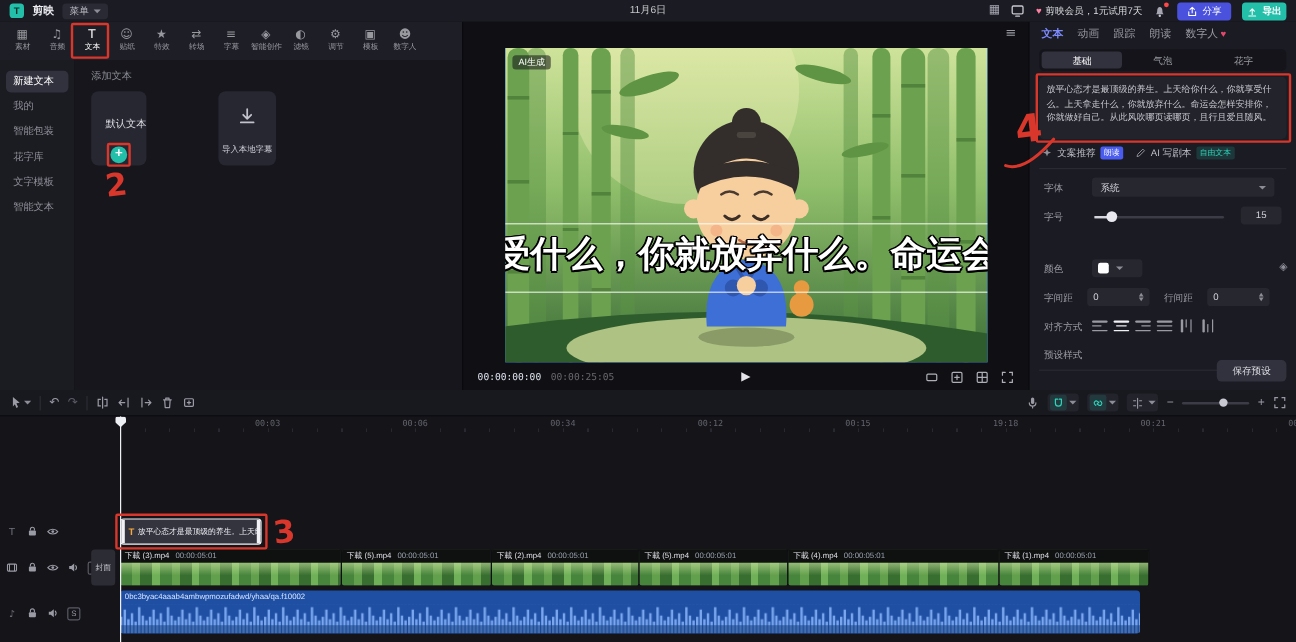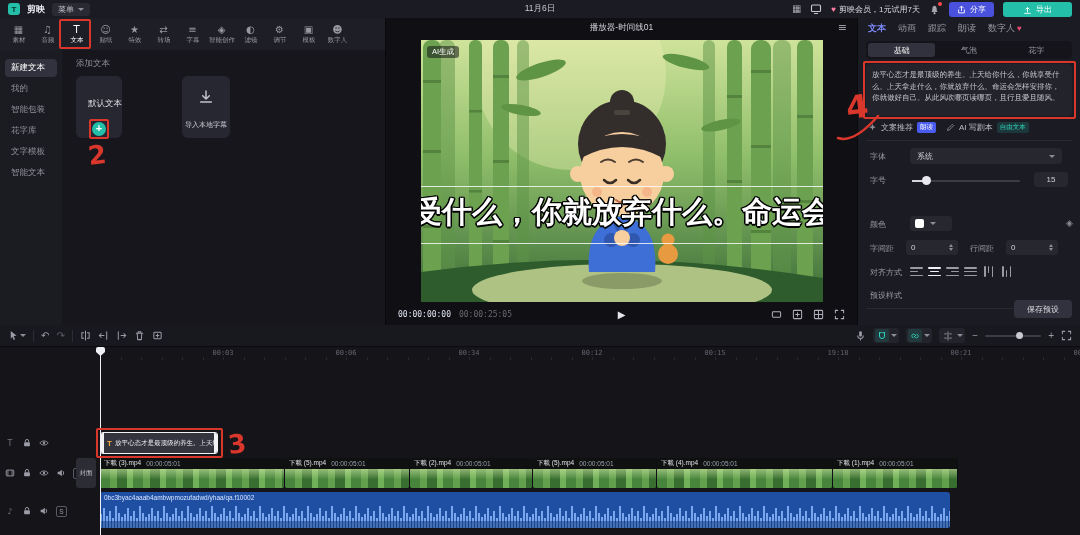--- a/index.html
+++ b/index.html
@@ -14,21 +14,21 @@
 .menu-pill{font-size:8px;color:#b9b9c2;background:#2a2a34;border-radius:3px;padding:1px 6px;display:flex;gap:4px;align-items:center}
 .caret{width:0;height:0;border:3px solid transparent;border-top:3.5px solid #8d8d98;margin-top:3px}
 #topbar-date{position:absolute;left:50%;transform:translateX(-50%);font-size:8.5px;color:#c6c6cc}
 #topbar-right{margin-left:auto;display:flex;align-items:center;gap:9px}
 .glyph-ico{font-size:10px;color:#a6a6b2;font-family:"DejaVu Sans",sans-serif;line-height:1}
 .vip{display:flex;gap:3px;font-size:8px;color:#dadae0;align-items:center;white-space:nowrap}
 .vip-heart{color:#ff7fa0}
 .bell-wrap{position:relative;display:flex}
 .bell-dot{position:absolute;right:-2px;top:-2px;width:4px;height:4px;border-radius:50%;background:#ff4848}
 .btn-share{background:#4a52dd;color:#fff;font-size:8px;border-radius:3px;padding:2px 8px;display:flex;gap:4px;align-items:center;white-space:nowrap}
-.btn-export{background:#23bfa9;color:#fff;font-size:8px;font-weight:normal;border-radius:3px;padding:2px 20px;display:flex;gap:4px;align-items:flex-end;white-space:nowrap}
+.btn-export{background:#23bfa9;color:#fff;font-size:8px;font-weight:bold;border-radius:3px;padding:2px 4px;display:flex;gap:4px;align-items:flex-end;white-space:nowrap}
 
 #toolsrow{position:absolute;left:0;top:18px;width:385px;height:32px;background:#1e1e27;display:flex;padding-left:4px;z-index:2}
 .tool{width:29px;height:32px;display:flex;flex-direction:column;align-items:center;justify-content:center;gap:1px;color:#98989f}
 .tool .tic{font-size:10px;line-height:11px;height:11px;font-family:"DejaVu Sans",sans-serif}
 .tool .tlb{font-size:7px;line-height:8px;white-space:nowrap;transform:scale(.92)}
 .tool.active{color:#fff}
 
 #sidebar{position:absolute;left:0;top:50px;width:62px;height:275px;background:#1b1b22;padding-top:6px}
 .sbitem{margin:3px 5px;padding:3px 6px;font-size:8.5px;color:#8f8f99;border-radius:4px;white-space:nowrap}
 .sbitem.active{background:#32323e;color:#fff}
@@ -262,21 +262,20 @@
       <span class="card-icon">
         <svg width="16" height="16" viewBox="0 0 12 12">
             <path d="M6 1.5v6M3.5 5 6 7.5 8.5 5M2 9.8h8" fill="none" stroke="currentColor" stroke-width="1.1" stroke-linecap="round" stroke-linejoin="round"></path>
           </svg>
       </span>
       <div class="card-label" style="font-size:7px">导入本地字幕</div>
     </div>
   </div>
 
   <div id="preview">
-    <div id="preview-header">播放器-时间线01</div>
     <span id="preview-menu">≡</span>
     <div id="video">
       <svg width="402" height="262" viewBox="0 0 402 262" preserveAspectRatio="none">
         <defs>
           <linearGradient id="bg" x1="0" y1="0" x2="0" y2="1">
             <stop offset="0" stop-color="#cfe39a"></stop>
               <stop offset="0.45" stop-color="#8fbe6a"></stop>
               <stop offset="1" stop-color="#3c6e38"></stop>
           </linearGradient>
         </defs>

